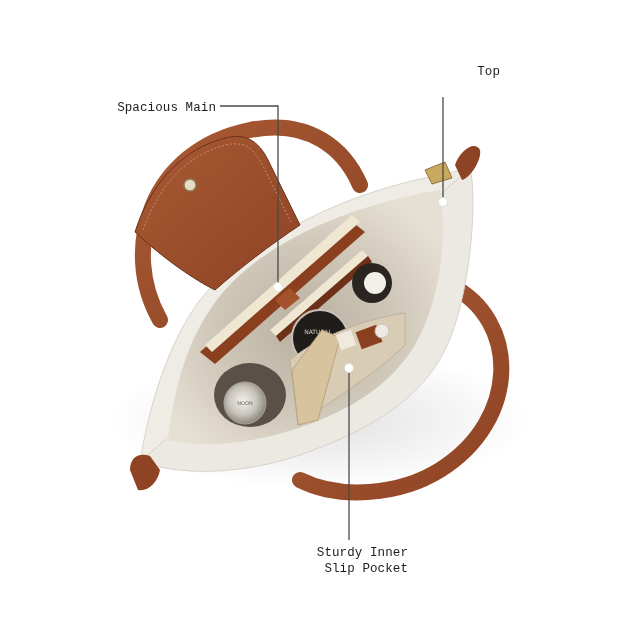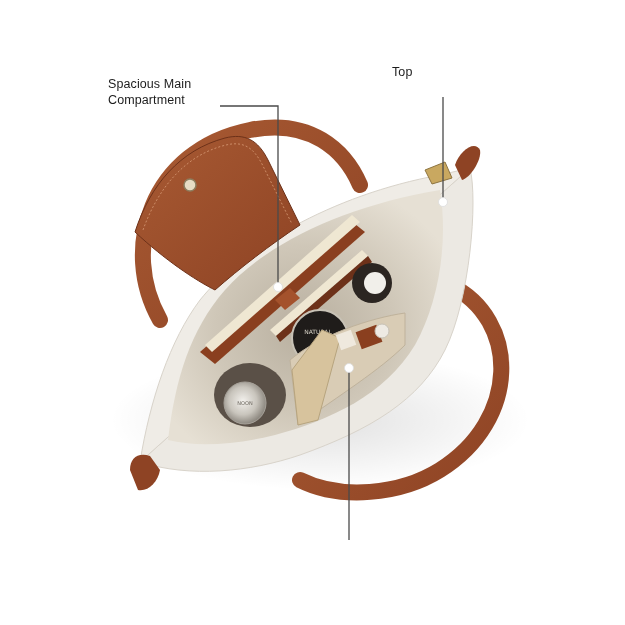--- a/index.html
+++ b/index.html
@@ -1,29 +1,29 @@
 <!DOCTYPE html>
 <html><head>
   <meta charset="utf-8">
   <style>
     html, body { margin: 0; padding: 0; background: #ffffff; }
     body { width: 625px; height: 625px; position: relative; overflow: hidden; font-family: "DejaVu Sans", sans-serif; }
     .stage { position: absolute; left: 0; top: 0; width: 625px; height: 625px; }
     .label {
       position: absolute;
-      font-family: Liberation Sans, sans-serif;
+      font-family: Liberation Mono, monospace;
       font-size: 12.5px;
       line-height: 16px;
       color: #1c1c1c;
-      text-align: left;
+      text-align: right;
       white-space: nowrap;
       letter-spacing: 0.1px;
     }
     .label span { display: block; }
-    #lbl-main { left: 108px; top: 76px; width: 108px; }
+    #lbl-main { left: 108px; top: 100px; width: 108px; }
     #lbl-zip { left: 392px; top: 64px; width: 108px; }
     #lbl-pocket { left: 300px; top: 545px; width: 108px; }
     svg { position: absolute; left: 0; top: 0; }
   </style>
 </head>
 <body>
 
 <div class="stage">
   <svg width="625" height="625" viewBox="0 0 625 625">
     <defs>
@@ -112,18 +112,21 @@
       <circle cx="443" cy="202" r="4.5" fill="#ffffff" stroke="#dcdcdc" stroke-width="0.8"></circle>
     </g>
     <g>
       <line x1="349" y1="370" x2="349" y2="540" stroke="#4a4a4a" stroke-width="1.3"></line>
       <circle cx="349" cy="368" r="4.5" fill="#ffffff" stroke="#dcdcdc" stroke-width="0.8"></circle>
     </g>
   </svg>
 
   <div class="label" id="lbl-main">
     <span>Spacious Main</span>
-    <span>Compartment</span>
   </div>
   <div class="label" id="lbl-zip">
     <span>Top</span>
   </div>
+  <div class="label" id="lbl-pocket">
+    <span>Sturdy Inner</span>
+    <span>Slip Pocket</span>
+  </div>
 </div>
 
 </body></html>

